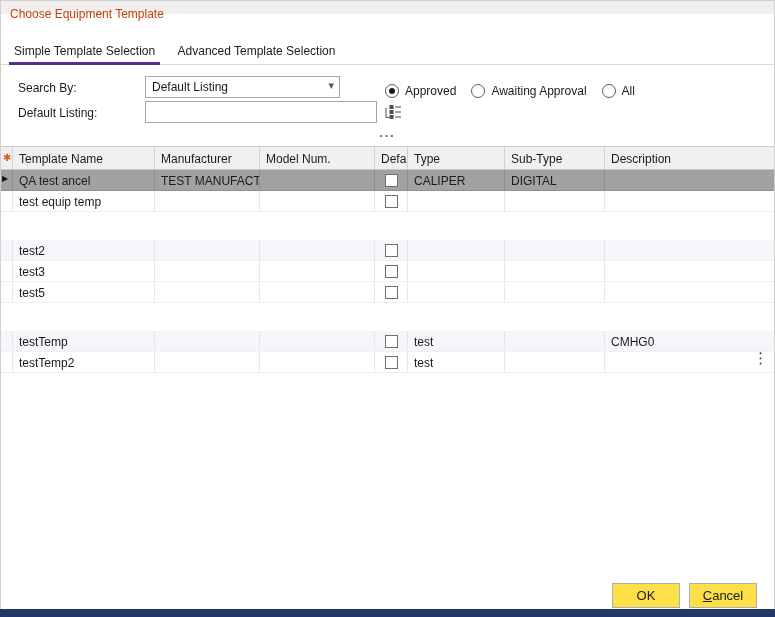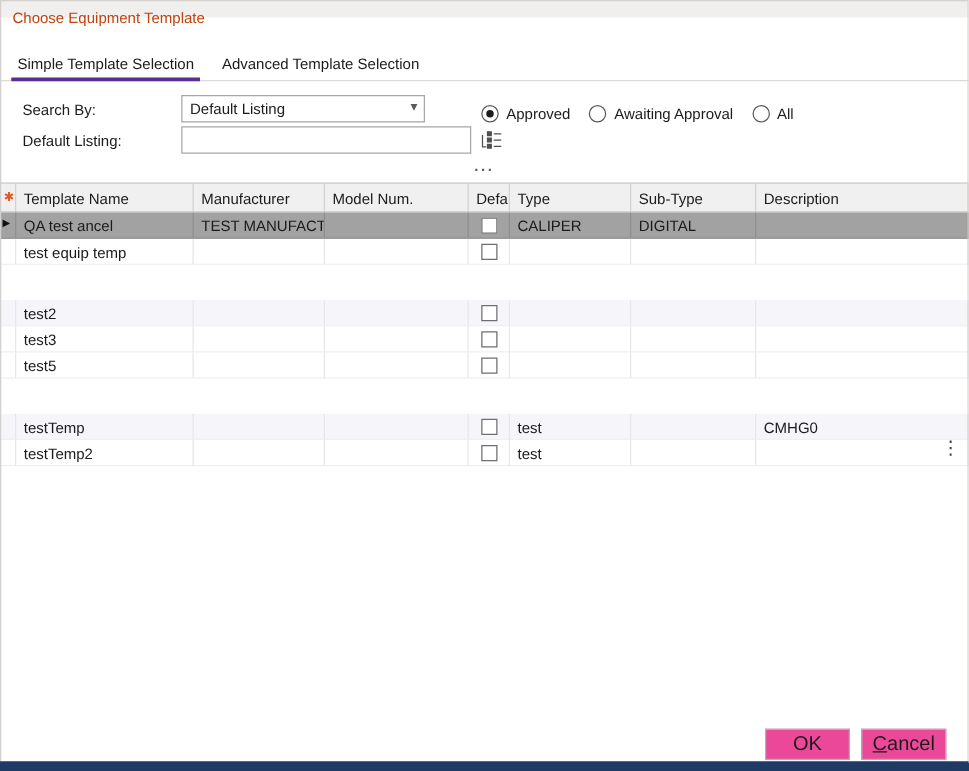--- a/index.html
+++ b/index.html
@@ -78,22 +78,22 @@
     padding: 4px 4px 0 6px; overflow: hidden; white-space: nowrap; flex: 0 0 auto;
   }
   .grid-row.selected .cell { border-right-color: #8f8f8f; border-bottom-color: #8f8f8f; }
   .cell.ind { padding: 4px 0 0 2px; font-size: 8px; color: #111; }
   .cell.center { display: flex; justify-content: center; align-items: center; padding: 0; }
   .checkbox { width: 13px; height: 13px; border: 1px solid #6e6e6e; background: #fff; display: inline-block; cursor: pointer; }
 
   .right-grip { position: absolute; right: 7px; top: 349px; color: #3f3f3f; font-size: 15px; cursor: pointer; }
 
   .btn {
-    position: absolute; width: 68px; height: 25px; background: #ec4899;
-    border: 1px solid #aeaeae; font-family: "Liberation Sans", sans-serif; font-size: 16px; color: #1b1b1b; cursor: pointer;
+    position: absolute; width: 68px; height: 25px; background: #fde047;
+    border: 1px solid #aeaeae; font-family: "Liberation Sans", sans-serif; font-size: 13px; color: #1b1b1b; cursor: pointer;
   }
   .btn-ok { left: 612px; top: 583px; }
   .btn-cancel { left: 689px; top: 583px; }
 
   .bottom-strip { position: absolute; left: 0; right: 0; bottom: 0; height: 8px; background: #203a66; z-index: 10; }
 </style>
 </head>
 <body>
 
 <div class="frame"></div>

